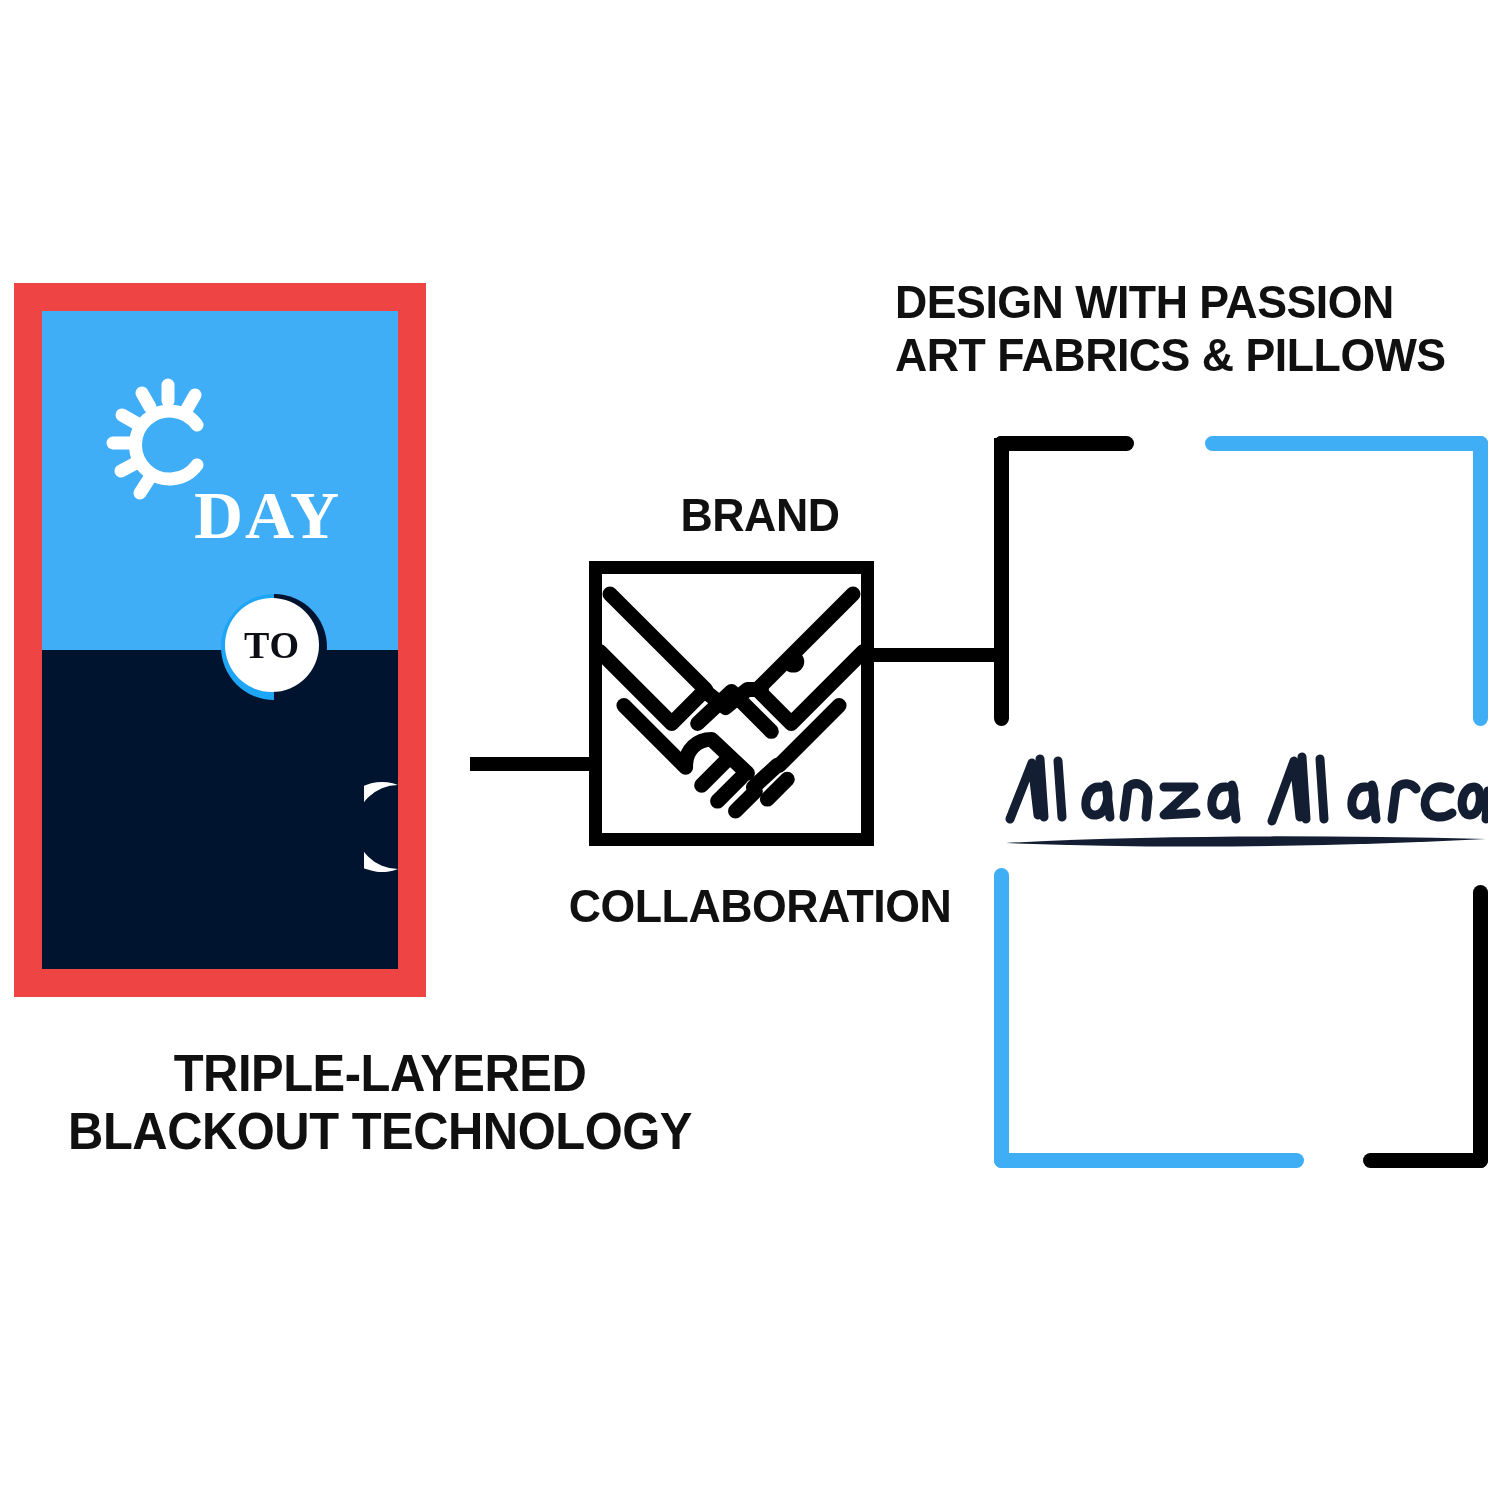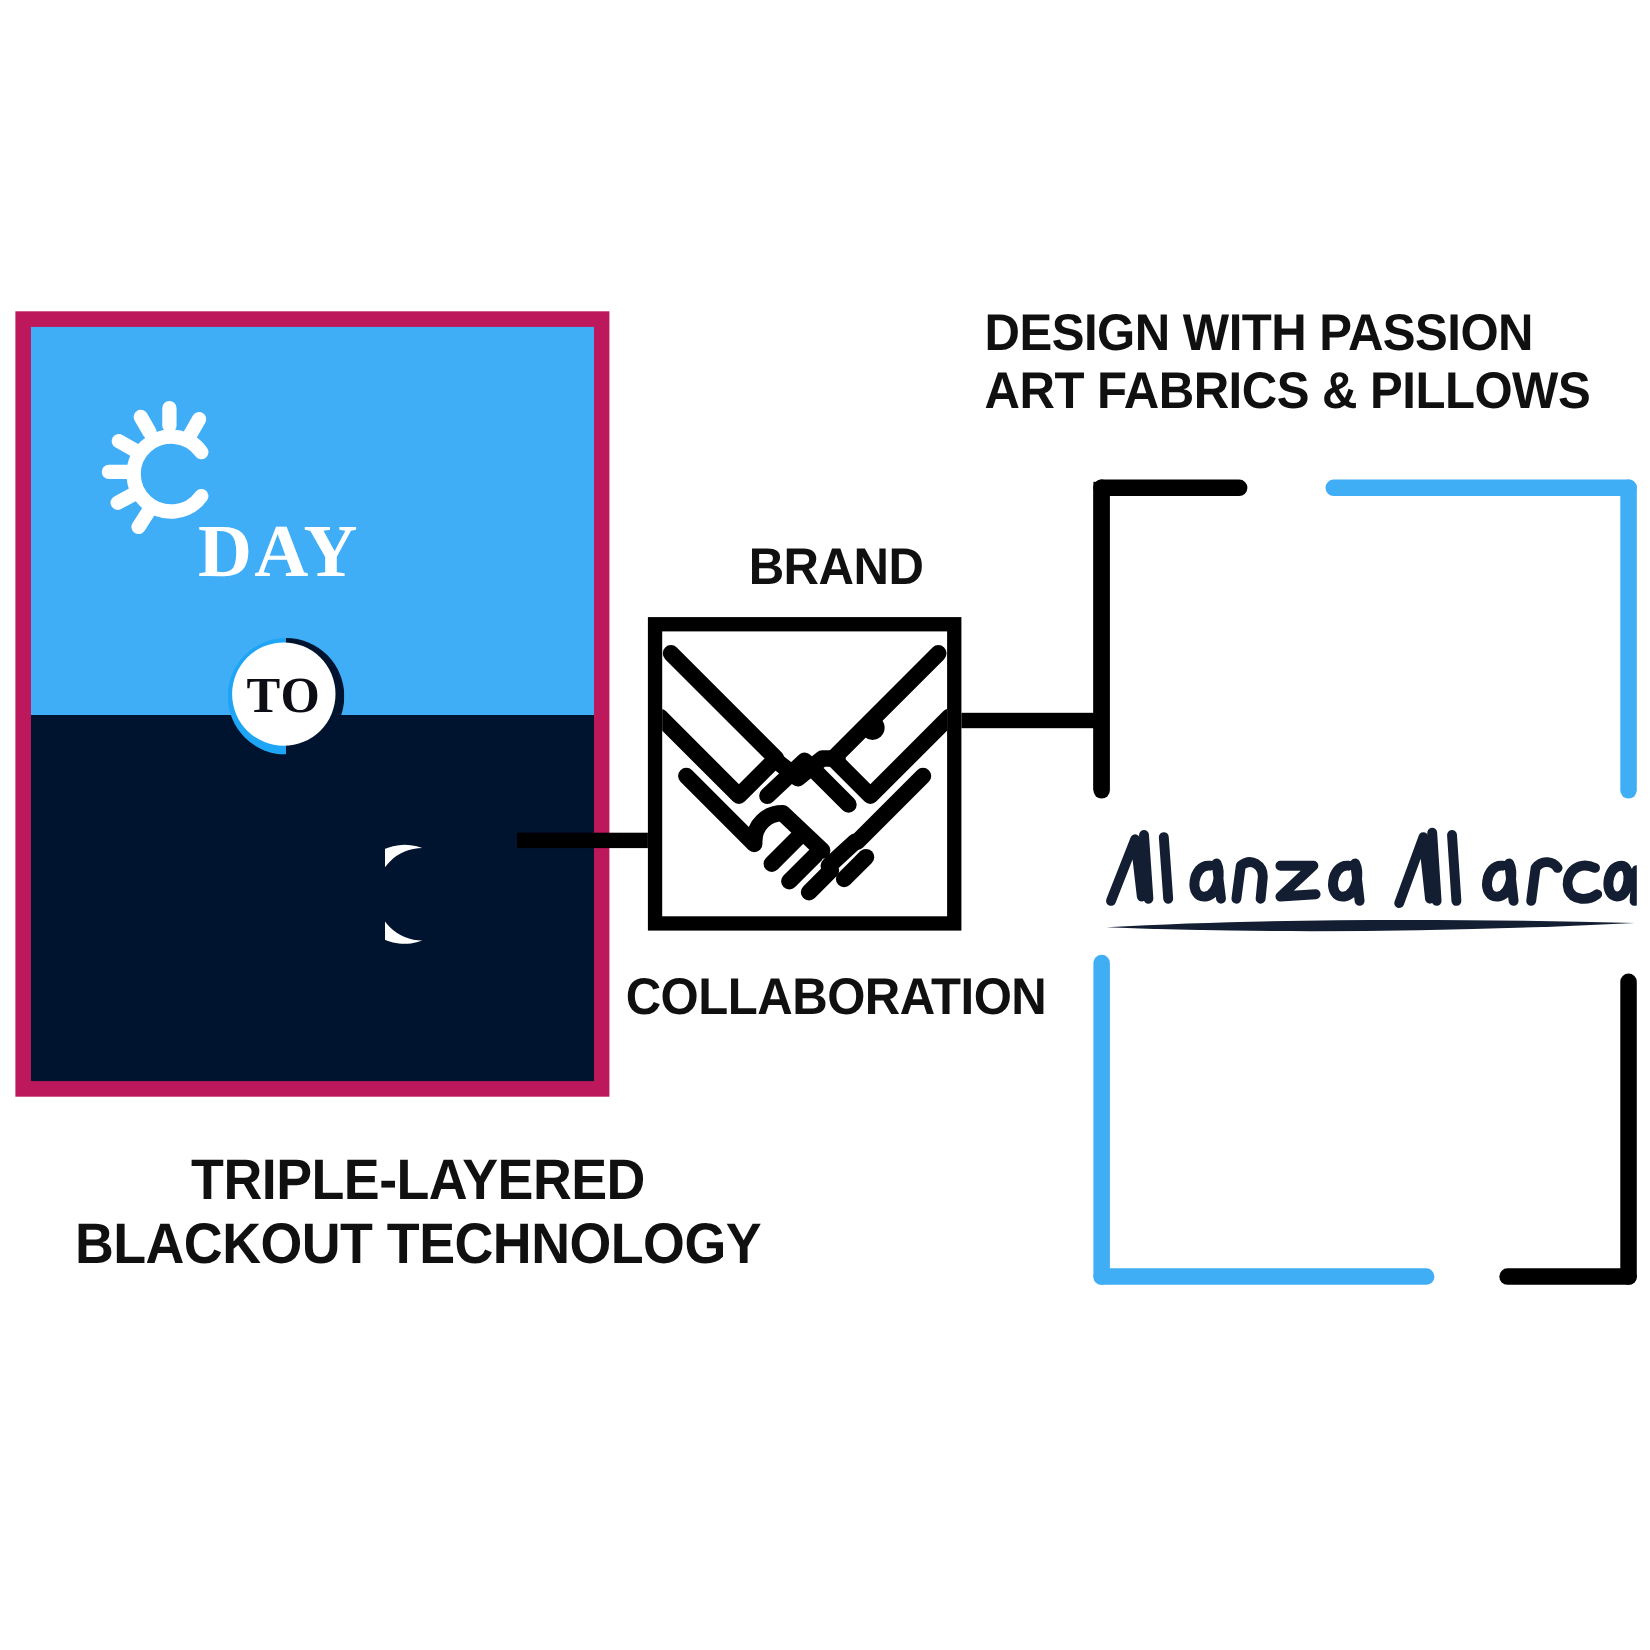--- a/index.html
+++ b/index.html
@@ -16,25 +16,25 @@
     height: 1500px;
     background: #ffffff;
     overflow: hidden;
   }
 
   
   .panel {
     position: absolute;
     left: 14px;
     top: 283px;
-    width: 540px;
+    width: 412px;
     height: 714px;
-    background: #be185d;
+    background: #ef4444;
     box-sizing: border-box;
-    padding: 14px;
+    padding: 28px;
   }
   .panel-inner {
     position: relative;
     width: 100%;
     height: 100%;
     overflow: hidden;
   }
   .panel-day {
     position: absolute;
     left: 0; top: 0;
@@ -96,21 +96,21 @@
     width: 94px; height: 94px;
     border-radius: 50%;
     background: #ffffff;
     display: flex;
     align-items: center;
     justify-content: center;
   }
   .to-core span {
     font-family: "Liberation Serif", serif;
     font-weight: bold;
-    font-size: 46px;
+    font-size: 38px;
     color: #0d0d16;
     letter-spacing: 1px;
   }
 
   .dark-word {
     position: absolute;
     left: 90px;
     top: 505px;
     font-family: "Liberation Serif", serif;
     font-weight: bold;

